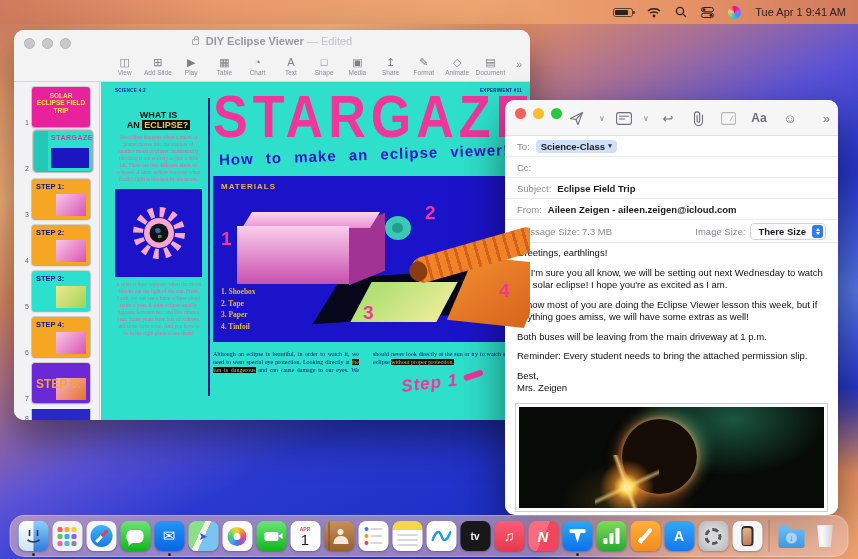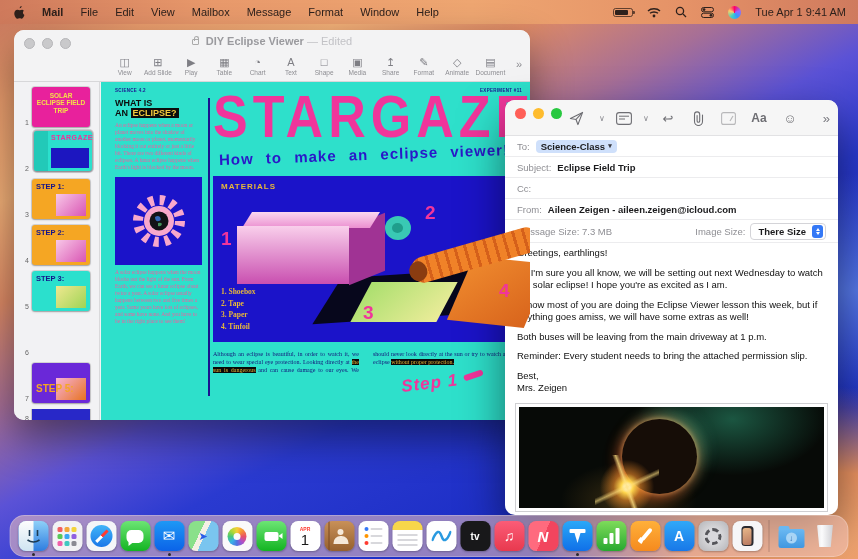--- a/index.html
+++ b/index.html
@@ -59,31 +59,31 @@
   .t1 .tlabel { left:3px; top:5px; right:3px; color:#f5e048; font-size:6.5px; line-height:1.15; text-align:center; }
   .t2 { background:#2be0cd; }
   .t2::before { content:""; position:absolute; left:0; top:0; width:14px; height:100%; background:#22c9b8; }
   .t2::after { content:""; position:absolute; right:3px; bottom:3px; width:38px; height:20px; background:#1c16c0; }
   .t2 .tlabel { left:17px; top:3px; color:#f0309a; font-size:7px; letter-spacing:.5px; }
   .t3,.t4,.t6 { background:#f5a623; }
   .t5 { background:#2be0cd; }
   .t7 { background:#6a28d8; }
   .t8 { background:#2828c8; }
   .t3 .tlabel,.t4 .tlabel,.t5 .tlabel,.t6 .tlabel { left:4px; top:3px; color:#15158a; font-size:7.5px; }
-  .t7 .tlabel { left:4px; top:20px; color:#f5a623; font-size:10px; }
+  .t7 .tlabel { left:4px; top:14px; color:#f5a623; font-size:12px; }
   .ill { position:absolute; right:4px; bottom:3px; width:30px; height:22px; background:linear-gradient(135deg,#f8c8e8,#d955b3); }
   .t5 .ill { background:linear-gradient(135deg,#f0e890,#9ed455); }
   .t7 .ill { background:linear-gradient(135deg,#f6b2d9,#e8731f); }
   .trow.clip { height:14px; overflow:hidden; margin-bottom:0; }
 
   
   .k-canvas { position:absolute; left:87px; top:52px; right:0; bottom:0; background:#2ee0cb; overflow:hidden; }
   .sci { position:absolute; left:14px; top:6px; font-size:4.5px; font-weight:bold; color:#1b1390; letter-spacing:.3px; }
   .exp { position:absolute; right:8px; top:6px; font-size:4.5px; font-weight:bold; color:#1b1390; letter-spacing:.3px; }
-  .lcol { position:absolute; left:14px; top:16px; width:87px; }
+  .lcol { position:absolute; left:14px; top:28px; width:87px;text-align:center; }
   .lh { font-size:9px; font-weight:900; color:#0c0c0c; line-height:1.12; }
   .lh .hl { background:#0c0c0c; color:#f2c73c; padding:0 2px; }
   .p-pink { font-family:"Liberation Serif", serif; font-size:5.4px; line-height:1.3; color:#ef5fa0; margin-top:4px; }
   .sunbox { width:87px; height:88px; background:#1b13c9; margin-top:6px; display:flex; align-items:center; justify-content:center; }
   .vdiv { position:absolute; left:107px; top:16px; width:2px; height:298px; background:#1b1390; }
   .stitle { position:absolute; left:112px; top:0px; font-size:52px; font-weight:bold; color:#f0359b; letter-spacing:5px; transform:scaleY(1.15); transform-origin:top left; white-space:nowrap; }
   .ssub { position:absolute; left:118px; top:64px; font-size:15px; font-weight:bold; color:#2a18c8; letter-spacing:1px; word-spacing:7px; transform:rotate(-2deg); white-space:nowrap; }
   .mat { position:absolute; left:112px; top:94px; width:318px; height:166px; background:#1b13c9; overflow:hidden; }
   .mat-label { position:absolute; left:8px; top:6px; font-size:8px; font-weight:bold; color:#e8b838; letter-spacing:1px; }
   .mnum { position:absolute; font-size:19px; font-weight:bold; color:#f0359b; z-index:3; }
@@ -221,36 +221,20 @@
   .trash { background:transparent; box-shadow:none; }
   .bin { width:18px; height:22px; background:linear-gradient(90deg,#e8e8ea,#fbfbfc 30%,#c9c9ce); clip-path:polygon(6% 0,94% 0,82% 100%,18% 100%); border-radius:2px; }
 </style>
 </head>
 <body>
 
 <div class="screen">
   <div class="wallpaper"></div>
 
   <div class="menubar">
-    <div class="mb-left">
-      <span class="apple-logo">
-        <svg viewBox="0 0 14 16" width="13" height="14">
-            <path fill="#2e211c" d="M10.6 1.2c.1 1.3-1 2.6-2.2 2.5-.2-1.2 1-2.5 2.2-2.5zM11.2 5.3c-1 0-1.9.6-2.7.6-.8 0-1.7-.6-2.8-.6-1.8.1-3.5 1.6-3.5 4.4 0 2.8 2 6 3.6 6 .7 0 1.2-.5 2.2-.5 1 0 1.4.5 2.2.5 1.6 0 3.2-2.9 3.5-4.4-1.8-.8-2.3-3.5-.6-4.7-.6-.8-1.4-1.3-1.9-1.3z"></path>
-          </svg>
-      </span>
-      <span class="mb-item app">Mail</span>
-      <span class="mb-item">File</span>
-      <span class="mb-item">Edit</span>
-      <span class="mb-item">View</span>
-      <span class="mb-item">Mailbox</span>
-      <span class="mb-item">Message</span>
-      <span class="mb-item">Format</span>
-      <span class="mb-item">Window</span>
-      <span class="mb-item">Help</span>
-    </div>
     <div class="mb-right">
       <span class="batt"></span>
       <span class="sicon">
         <svg width="14" height="11" viewBox="0 0 14 11">
             <path d="M1 4 C4 1 10 1 13 4" stroke="#2e211c" stroke-width="1.4" fill="none"></path>
             <path d="M3 6.3 C5 4.5 9 4.5 11 6.3" stroke="#2e211c" stroke-width="1.4" fill="none"></path>
             <circle cx="7" cy="9" r="1.4" fill="#2e211c"></circle>
           </svg>
       </span>
       <span class="sicon">
@@ -368,20 +352,24 @@
       </div>
       <div class="trow">
         <span class="tnum">5</span>
         <div class="thumb t5">
             <span class="tlabel">STEP 3:</span>
             <span class="ill"></span>
           </div>
       </div>
       <div class="trow">
         <span class="tnum">6</span>
+        <div class="thumb t6">
+            <span class="tlabel">STEP 4:</span>
+            <span class="ill"></span>
+          </div>
       </div>
       <div class="trow">
         <span class="tnum">7</span>
         <div class="thumb t7">
             <span class="tlabel">STEP 5:</span>
             <span class="ill"></span>
           </div>
       </div>
       <div class="trow clip">
         <span class="tnum">8</span>
@@ -486,25 +474,25 @@
     </div>
 
     <div class="mrow">
       <span class="mlabel">To:</span>
       <span class="token">
         <span>Science-Class</span>
           <span class="tchev">▾</span>
       </span>
     </div>
     <div class="mrow">
+      <span class="mlabel">Cc:</span>
+    </div>
+    <div class="mrow">
       <span class="mlabel">Subject:</span>
       <span class="mval">Eclipse Field Trip</span>
-    </div>
-    <div class="mrow">
-      <span class="mlabel">Cc:</span>
     </div>
     <div class="mrow">
       <span class="mlabel">From:</span>
       <span class="mval" style="font-weight:bold">Aileen Zeigen - aileen.zeigen@icloud.com</span>
     </div>
     <div class="sizerow">
       <span>Message Size:</span>&nbsp;<span>7.3 MB</span>
       <span class="isz">
         <span>Image Size:</span>
         <span class="selbox">

